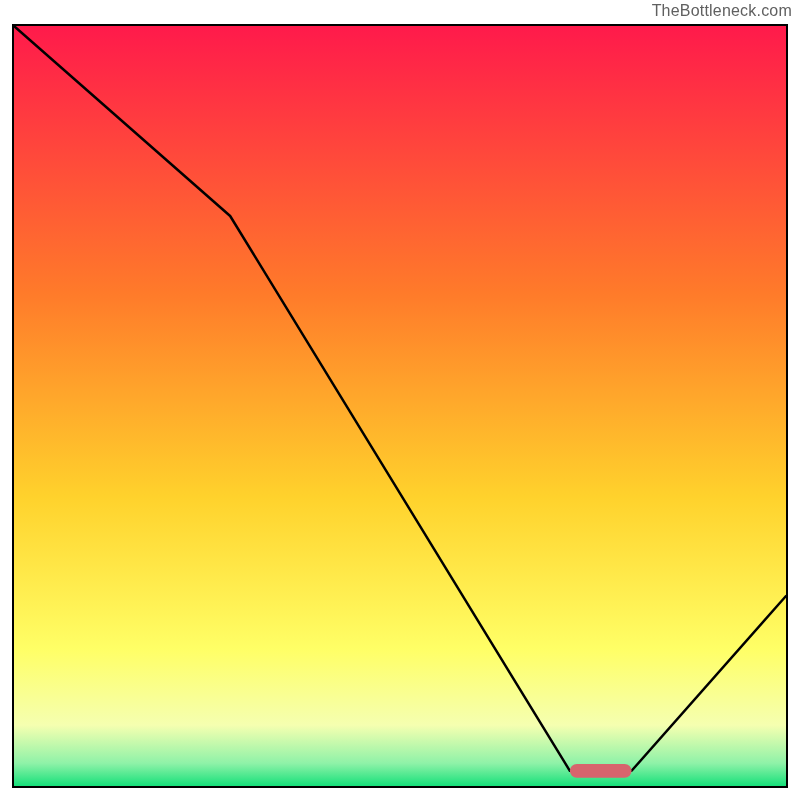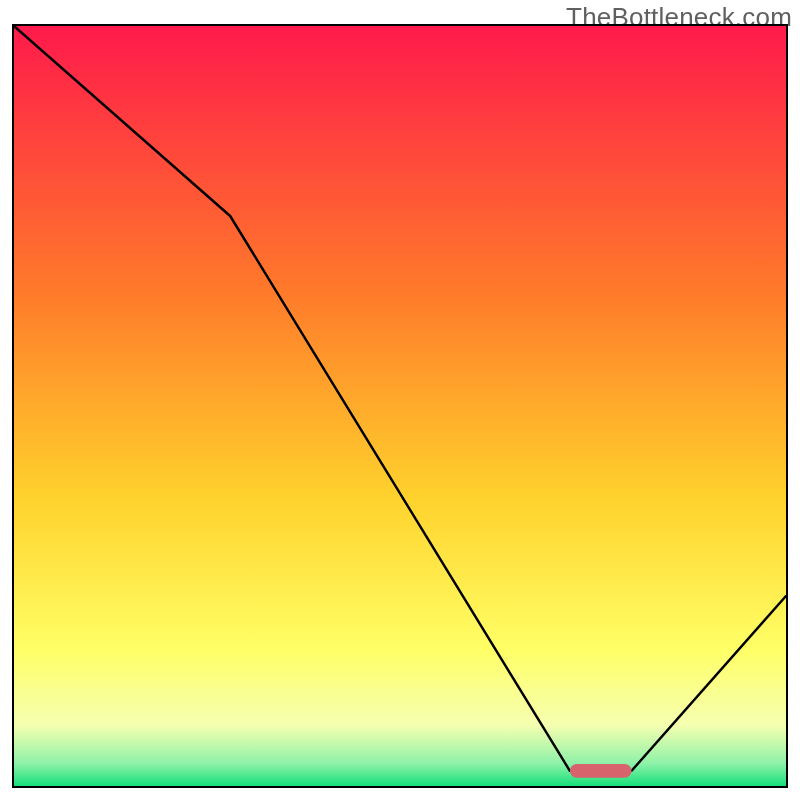--- a/index.html
+++ b/index.html
@@ -14,21 +14,21 @@
     position: relative;
     width: 800px;
     height: 800px;
     box-sizing: border-box;
   }
   .watermark {
     position: absolute;
     top: 2px;
     right: 8px;
     font-family: Arial, Helvetica, sans-serif;
-    font-size: 26px;
+    font-size: 16px;
     color: #606060;
     letter-spacing: 0.2px;
   }
   .plot {
     position: absolute;
     top: 24px;
     left: 12px;
     width: 776px;
     height: 764px;
     border: 2.5px solid #000;

